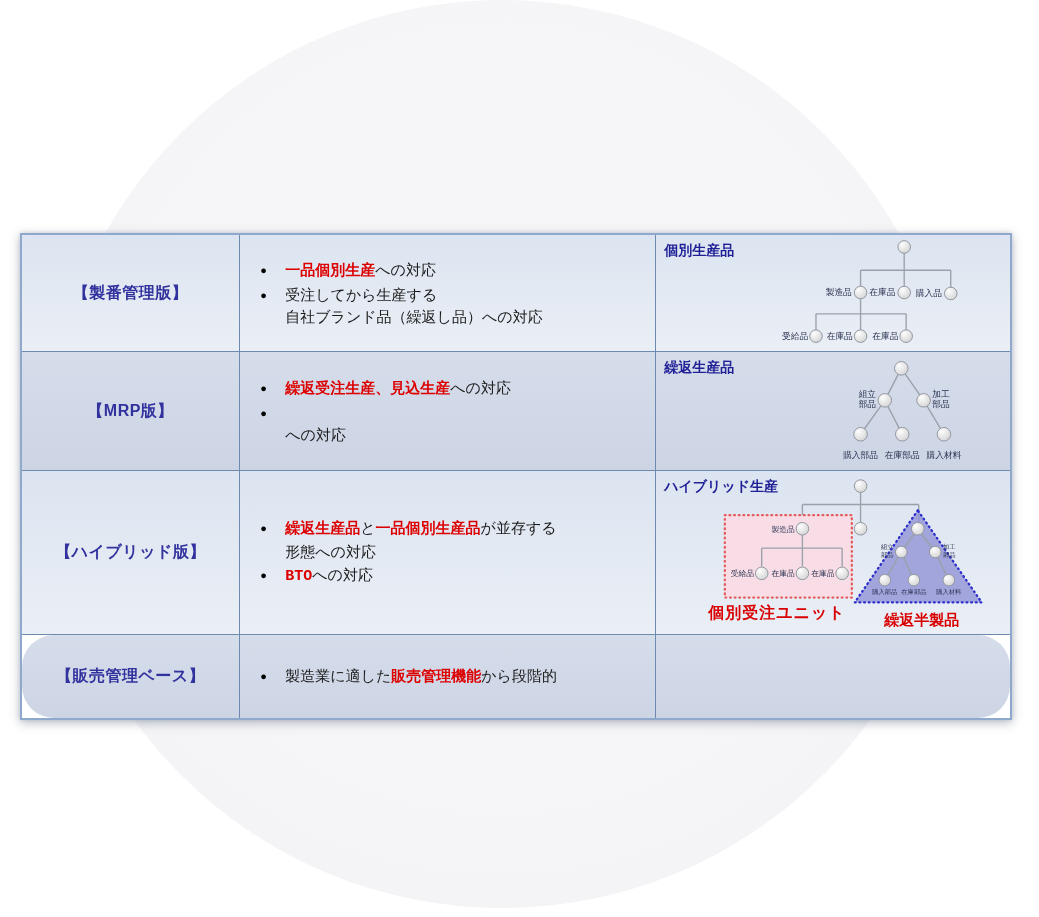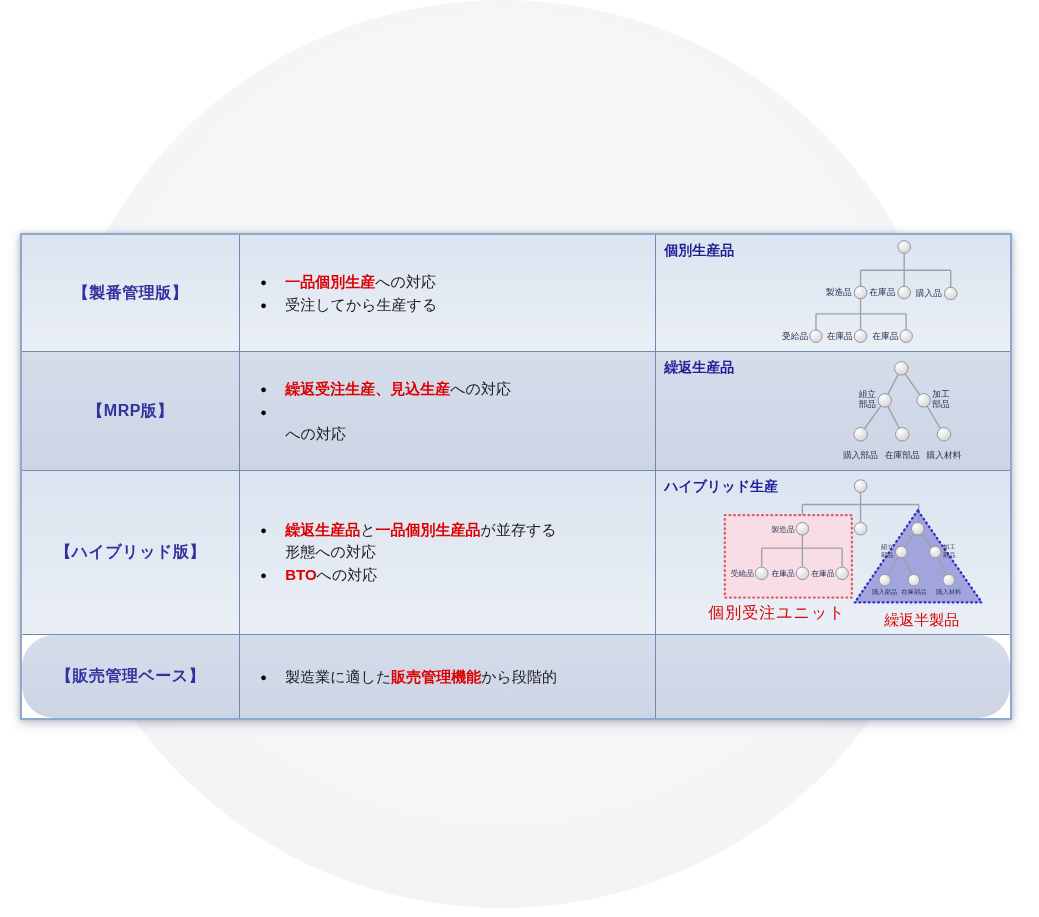--- a/index.html
+++ b/index.html
@@ -24,48 +24,48 @@
   .row-light { background:linear-gradient(180deg,#dbe4f0 0%, #e4eaf3 55%, #eaeff6 100%); }
   .row-dark  { background:linear-gradient(180deg,#d5dcea 0%, #cdd5e5 100%); }
   .cell { box-sizing:border-box; height:100%; }
   .c1 { width:225px; border-right:1px solid #6e8aae; display:flex; align-items:center; justify-content:center; }
   .c2 { width:429px; border-right:1px solid #6e8aae; display:flex; align-items:center; }
   .c3 { width:365px; position:relative; }
   .head { font-weight:bold; font-size:16px; color:#32329e; letter-spacing:0.5px; white-space:nowrap; }
   .bullets { list-style:none; margin:0; padding:2px 8px 2px 18px; font-size:15px; line-height:22px; color:#1b1b1b; }
   .bullets li { position:relative; padding-left:27px; margin:1px 0; }
   .bullets .glyph { position:absolute; left:2px; top:4px; font-size:11px; line-height:14px; color:#000; }
-  .red { color:#dd0000; font-weight:bold; }
+  .red { color:#dd0000; font-weight:bold;font-family:Liberation Mono, monospace; }
   .dtitle { position:absolute; left:8px; top:7px; font-size:14px; font-weight:bold; color:#1f1f96; white-space:nowrap; }
   .dsvg { position:absolute; left:0; top:0; width:100%; height:100%; }
   .nlabel { font-size:9px; fill:#27304f; font-family:"Liberation Sans","DejaVu Sans",sans-serif; }
   .nlabel.s { font-size:8px; }
   .nlabel.t { font-size:6.5px; }
   .conn { stroke:#9aa1a9; stroke-width:1.4; fill:none; }
   .node { fill:url(#nodeg); stroke:#8f959e; stroke-width:1; }
-  .cap { position:absolute; font-weight:normal; color:#d80000; white-space:nowrap; }
+  .cap { position:absolute; font-weight:bold; color:#d80000; white-space:nowrap; }
   .cap-unit { left:52px; top:132px; font-size:16px; letter-spacing:1px; }
   .cap-semi { left:228px; top:140px; font-size:15px; }
 </style>
 </head>
 <body>
 
 <div class="stage">
   <div class="bg-circle"></div>
 
   <div class="matrix">
 
     <div class="mrow b r1 row-light">
       <div class="cell c1">
         <span class="head">【製番管理版】</span>
       </div>
       <div class="cell c2">
         <ul class="bullets">
             <li><span class="glyph">●</span><span class="red">一品個別生産</span><span>への対応</span></li>
-            <li><span class="glyph">●</span><span>受注してから生産する</span><br></li>
+            <li><span class="glyph">●</span><span>受注してから生産する</span><br><span>自社ブランド品（繰返し品）への対応</span></li>
           </ul>
       </div>
       <div class="cell c3">
         <div class="dtitle">個別生産品</div>
         <svg class="dsvg" viewBox="0 0 365 115">
           <defs>
             <radialGradient id="nodeg" cx="35%" cy="30%" r="75%">
               <stop offset="0%" stop-color="#fdfdfd"></stop>
                 <stop offset="100%" stop-color="#d5d5d5"></stop>
             </radialGradient>

